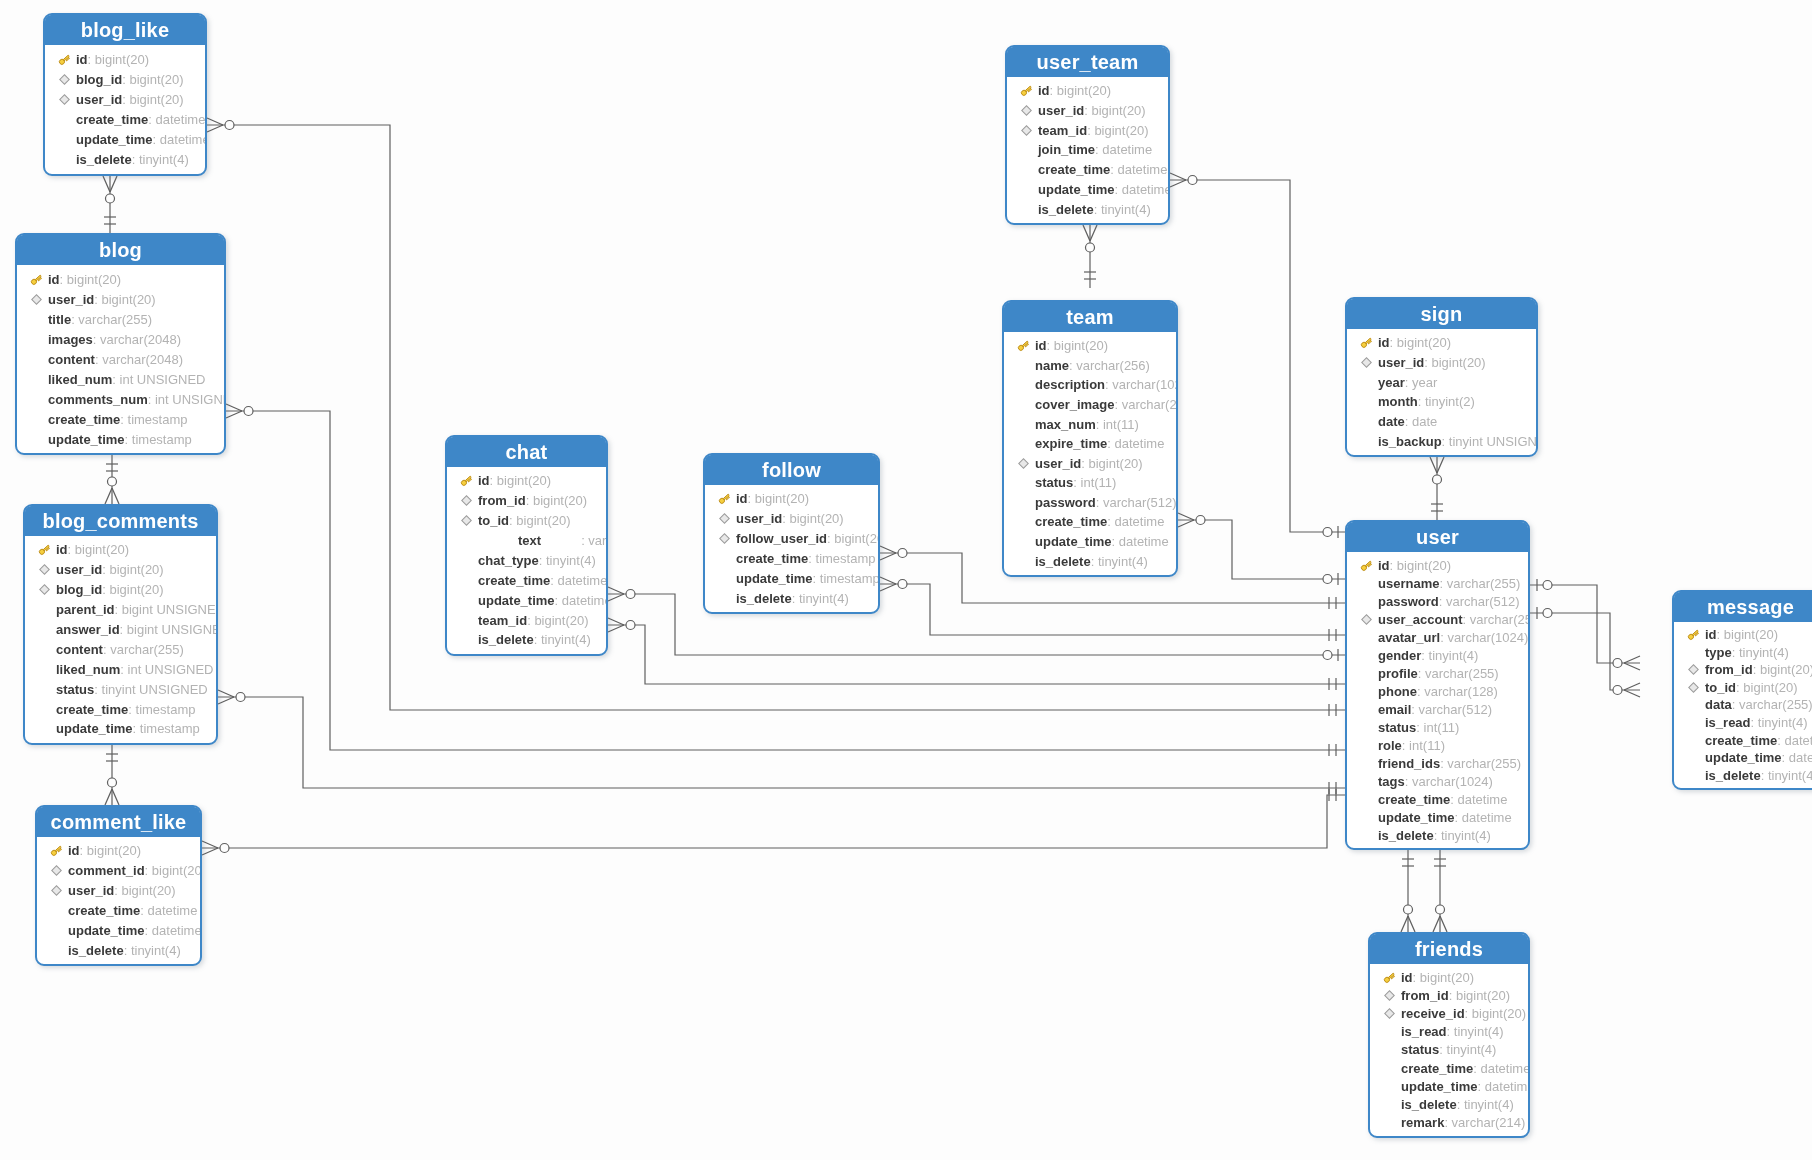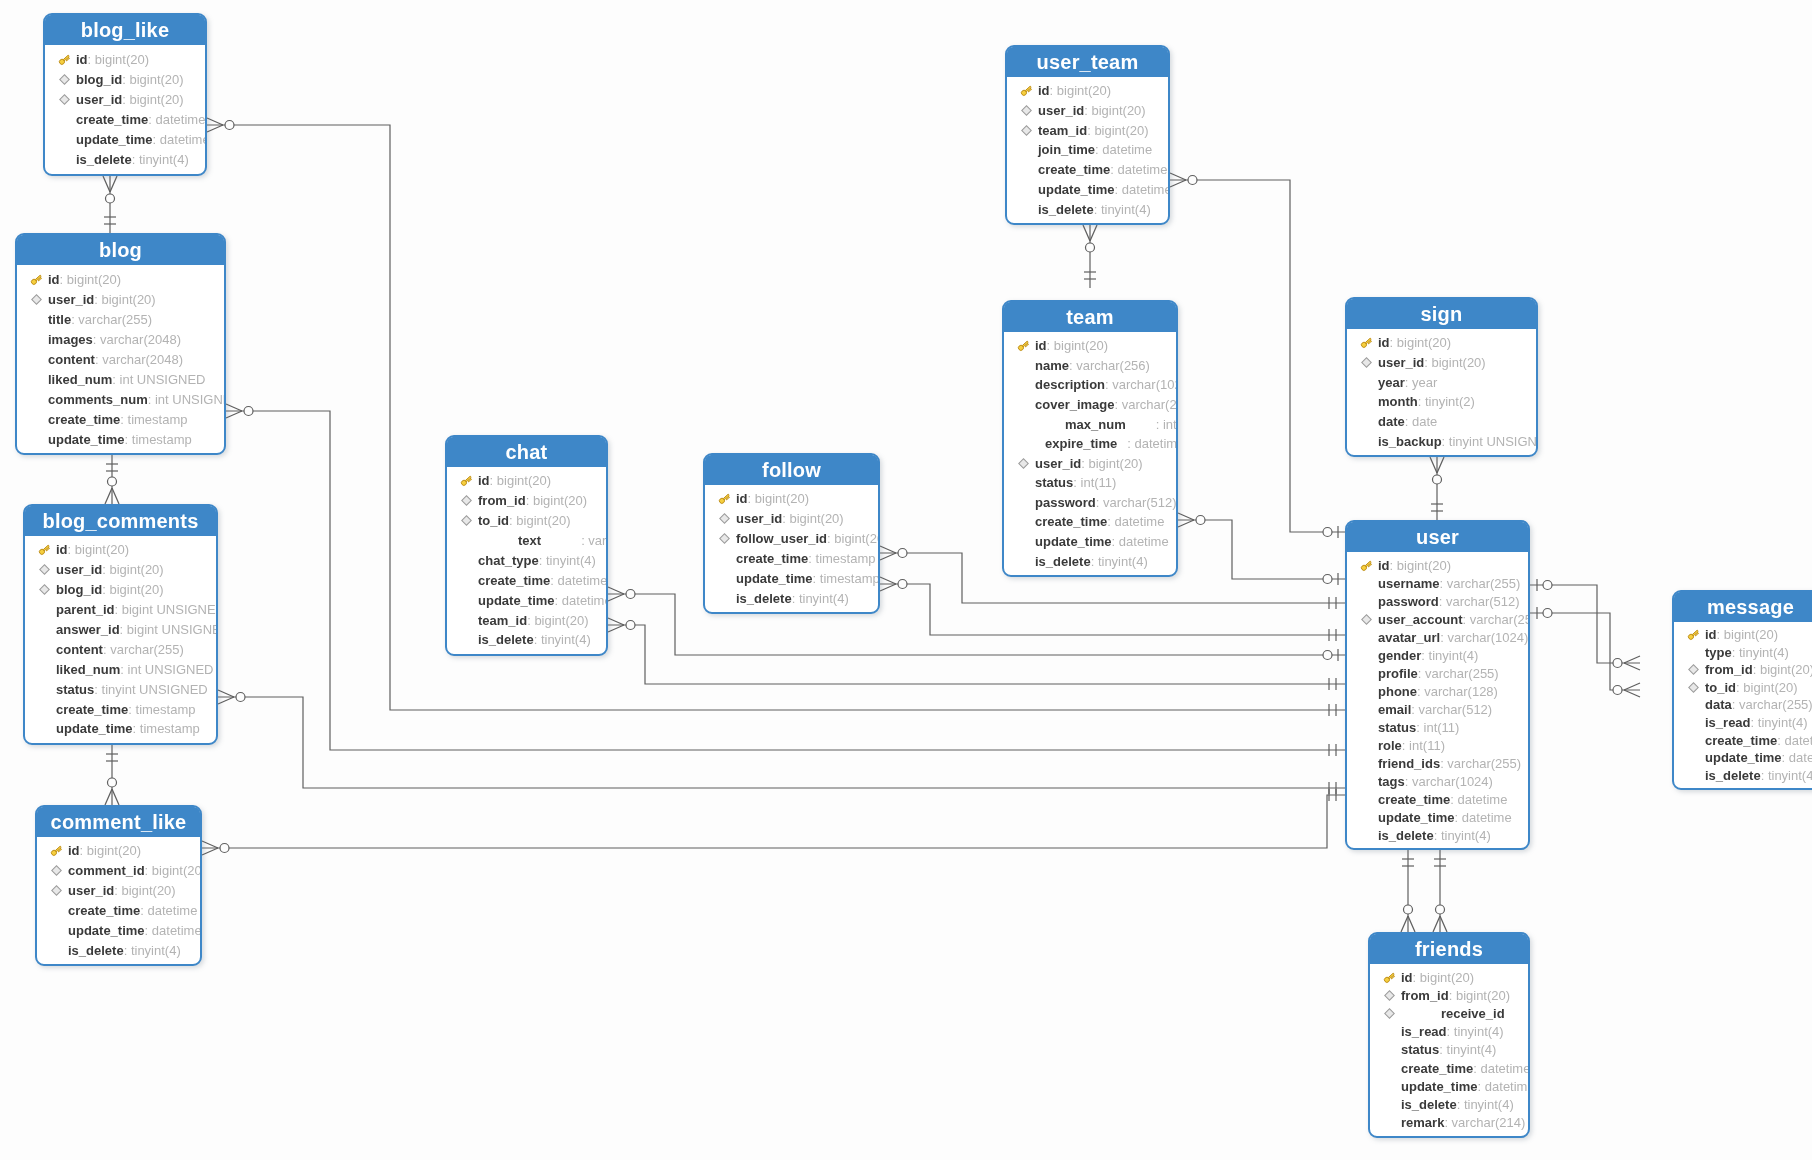--- a/index.html
+++ b/index.html
@@ -607,26 +607,26 @@
           <div class="t-row" style="height: 19.5833px;">
             <span class="t-icon"></span>
             <span class="fn">description</span>
             <span class="ft">varchar(1024)</span>
           </div>
           <div class="t-row" style="height: 19.5833px;">
             <span class="t-icon"></span>
             <span class="fn">cover_image</span>
             <span class="ft">varchar(255)</span>
           </div>
-          <div class="t-row" style="height: 19.5833px; gap: 30px;">
+          <div class="t-row" style="height: 19.5833px;">
             <span class="t-icon"></span>
             <span class="fn">max_num</span>
             <span class="ft">int(11)</span>
           </div>
-          <div class="t-row" style="height: 19.5833px; gap: 10px;">
+          <div class="t-row" style="height: 19.5833px;">
             <span class="t-icon"></span>
             <span class="fn">expire_time</span>
             <span class="ft">datetime</span>
           </div>
           <div class="t-row" style="height: 19.5833px;">
             <span class="t-icon">
               <svg width="13" height="13" viewBox="0 0 14 14">
                 <rect x="3.4" y="3.4" width="7.2" height="7.2" transform="rotate(45 7 7)" fill="#e8e8e8" stroke="#9b9b9b" stroke-width="1.1"></rect>
               </svg>
             </span>
@@ -888,21 +888,21 @@
           </div>
           <div class="t-row" style="height: 18.2222px;">
             <span class="t-icon">
               <svg width="13" height="13" viewBox="0 0 14 14">
                 <rect x="3.4" y="3.4" width="7.2" height="7.2" transform="rotate(45 7 7)" fill="#e8e8e8" stroke="#9b9b9b" stroke-width="1.1"></rect>
               </svg>
             </span>
             <span class="fn">from_id</span>
             <span class="ft">bigint(20)</span>
           </div>
-          <div class="t-row" style="height: 18.2222px; gap: 40px;">
+          <div class="t-row" style="height: 18.2222px;">
             <span class="t-icon">
               <svg width="13" height="13" viewBox="0 0 14 14">
                 <rect x="3.4" y="3.4" width="7.2" height="7.2" transform="rotate(45 7 7)" fill="#e8e8e8" stroke="#9b9b9b" stroke-width="1.1"></rect>
               </svg>
             </span>
             <span class="fn">receive_id</span>
             <span class="ft">bigint(20)</span>
           </div>
           <div class="t-row" style="height: 18.2222px;">
             <span class="t-icon"></span>

